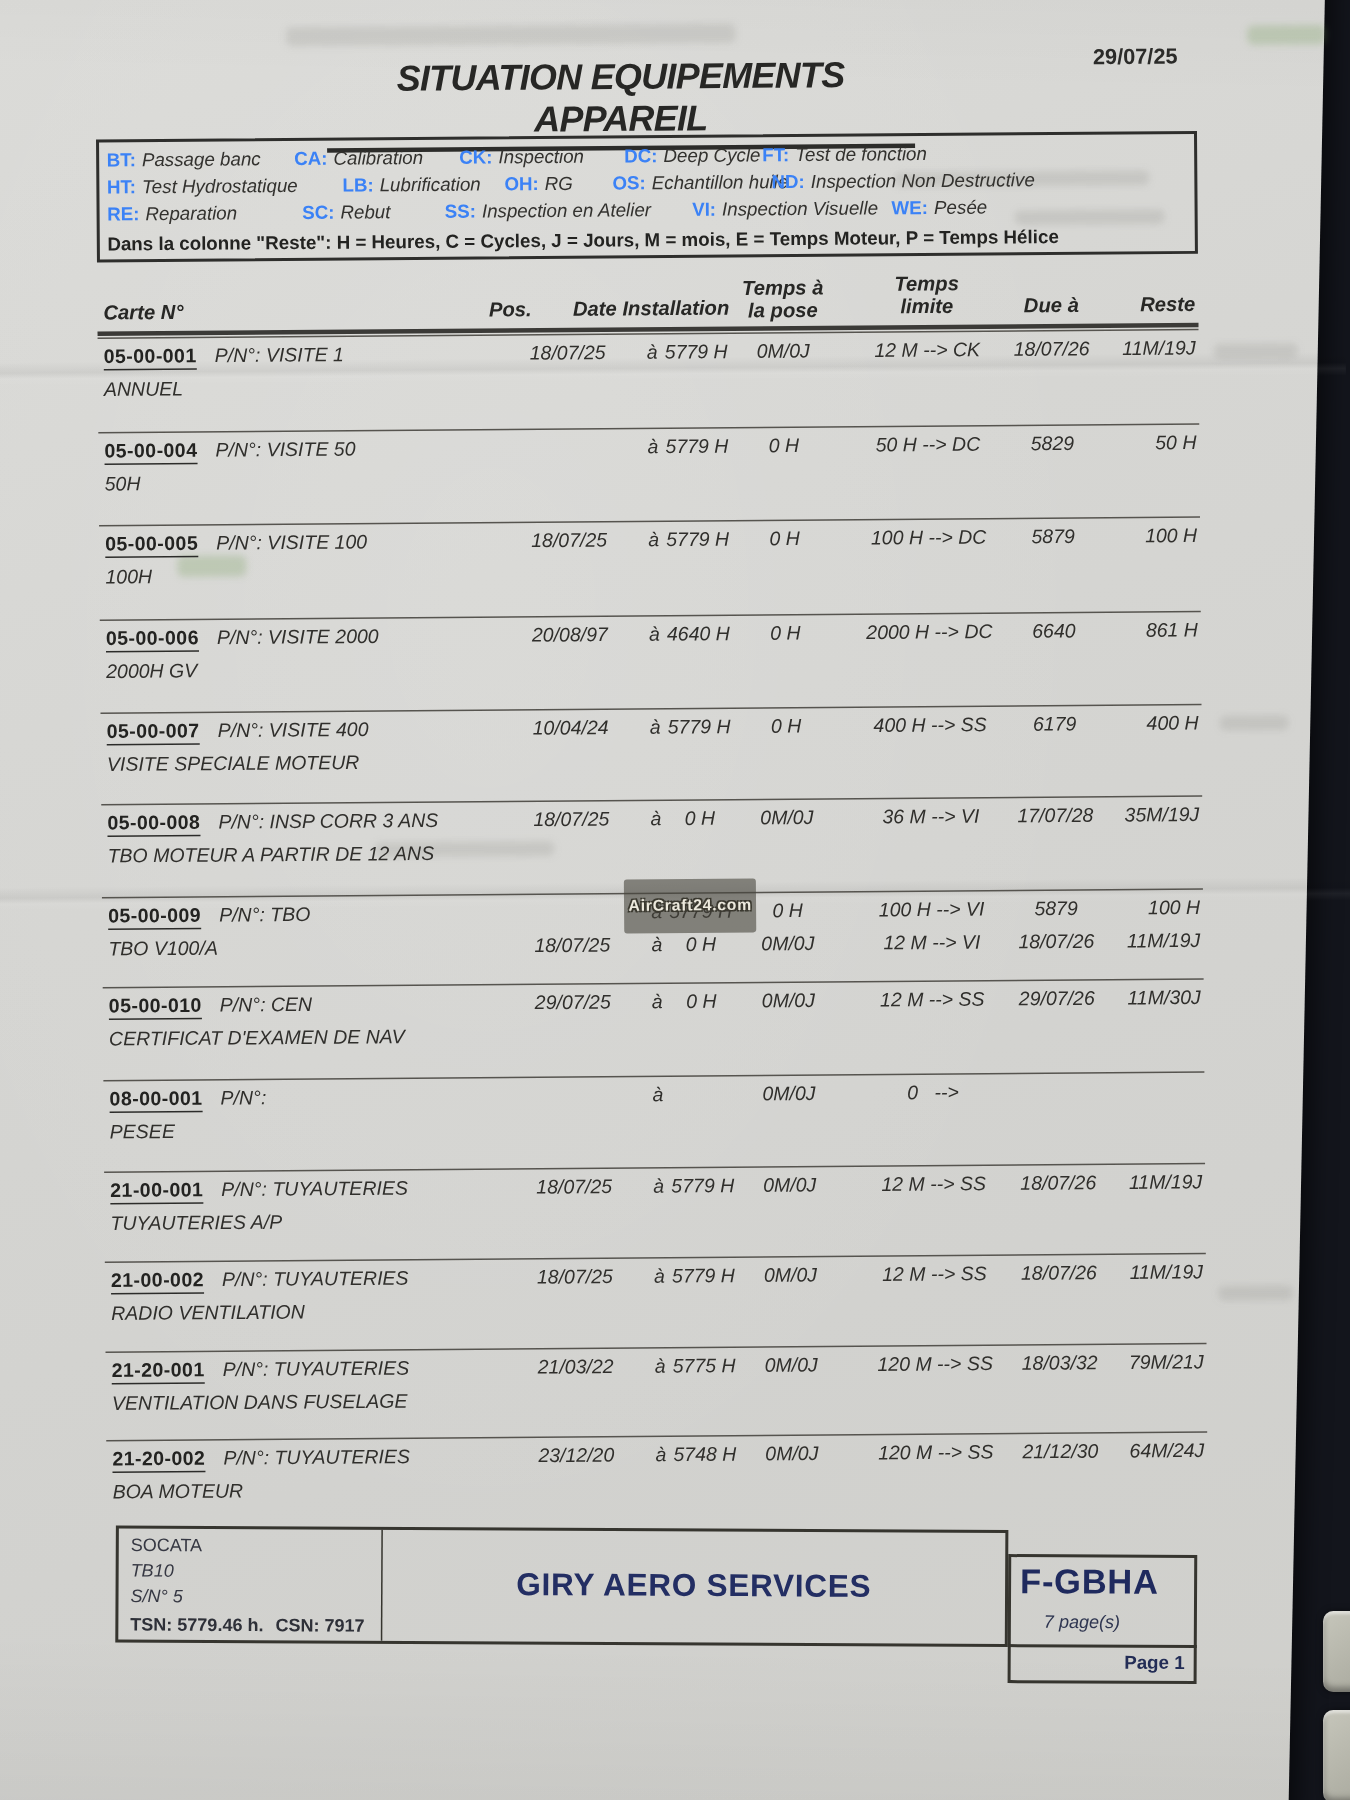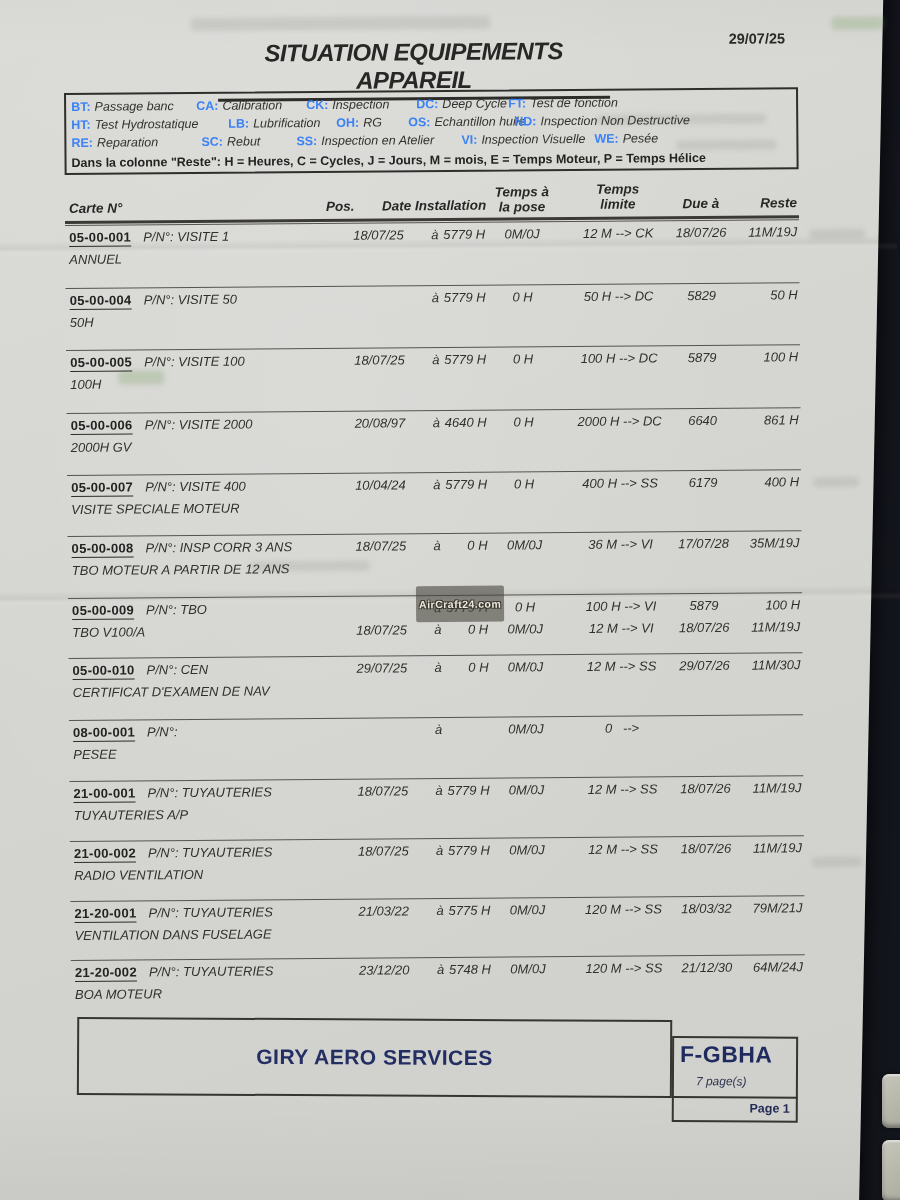--- a/index.html
+++ b/index.html
@@ -62,21 +62,21 @@
   .row{position:absolute;left:0;width:734px;height:58px;}
   .row .rule{position:absolute;top:0;left:0;width:734px;height:1px;background:#56544f;}
   .row-line{position:absolute;left:0;width:734px;height:18px;font-size:13px;font-style:italic;color:#302f2c;}
   .row-line.l1{top:5px;} .row-line.l2{top:27px;}
   .row-line span{position:absolute;white-space:pre;}
   .c-card{left:4px;font-style:normal;font-weight:bold;color:#232321;border-bottom:1.5px solid #2c2c2a;padding-bottom:1px;letter-spacing:.3px;}
   .c-pn{left:78px;}
   .c-desc{left:4px;}
   .c-date{left:288px;width:72px;text-align:left;}
   .c-at{left:366px;}
-  .c-hours{left:378px;width:42px;text-align:right;}
+  .c-hours{left:378px;width:42px;text-align:center;}
   .c-pose{left:424px;width:66px;text-align:center;}
   .c-limite{left:496px;width:114px;text-align:center;}
   .c-due{left:596px;width:80px;text-align:center;font-style:italic;}
   .c-reste{left:650px;width:82px;text-align:right;}
   
   .watermark{position:absolute;left:416px;top:586px;font-size:10.5px;font-weight:bold;letter-spacing:.5px;
     color:#ece9dd;background:rgba(72,70,62,.6);border-radius:2px;padding:12px 3px;
     text-shadow:1px 1px 0 #3a382f,-1px -1px 0 #3a382f,1px -1px 0 #3a382f,-1px 1px 0 #3a382f;}
   
   .footer{position:absolute;left:0;top:0;width:900px;height:1200px;
@@ -491,20 +491,26 @@
       <span class="c-due"></span>
       <span class="c-reste"></span>
     </div>
   </div>
 </div>
 
   <span class="watermark">AirCraft24.com</span>
 
   <div class="footer">
     <div class="f-main">
+      <div class="f-left">
+        <div class="ln">SOCATA</div>
+        <div class="ln it">TB10</div>
+        <div class="ln it">S/N° 5</div>
+        <div class="ln tsn"><span>TSN: 5779.46 h.</span><b>CSN: 7917</b></div>
+      </div>
       <div class="f-center">
         <span class="f-company">GIRY AERO SERVICES</span>
       </div>
     </div>
     <div class="f-right">
       <div class="f-reg">F-GBHA</div>
       <div class="f-pages">7 page(s)</div>
       <div class="f-divider"></div>
       <div class="f-page">Page 1</div>
     </div>

